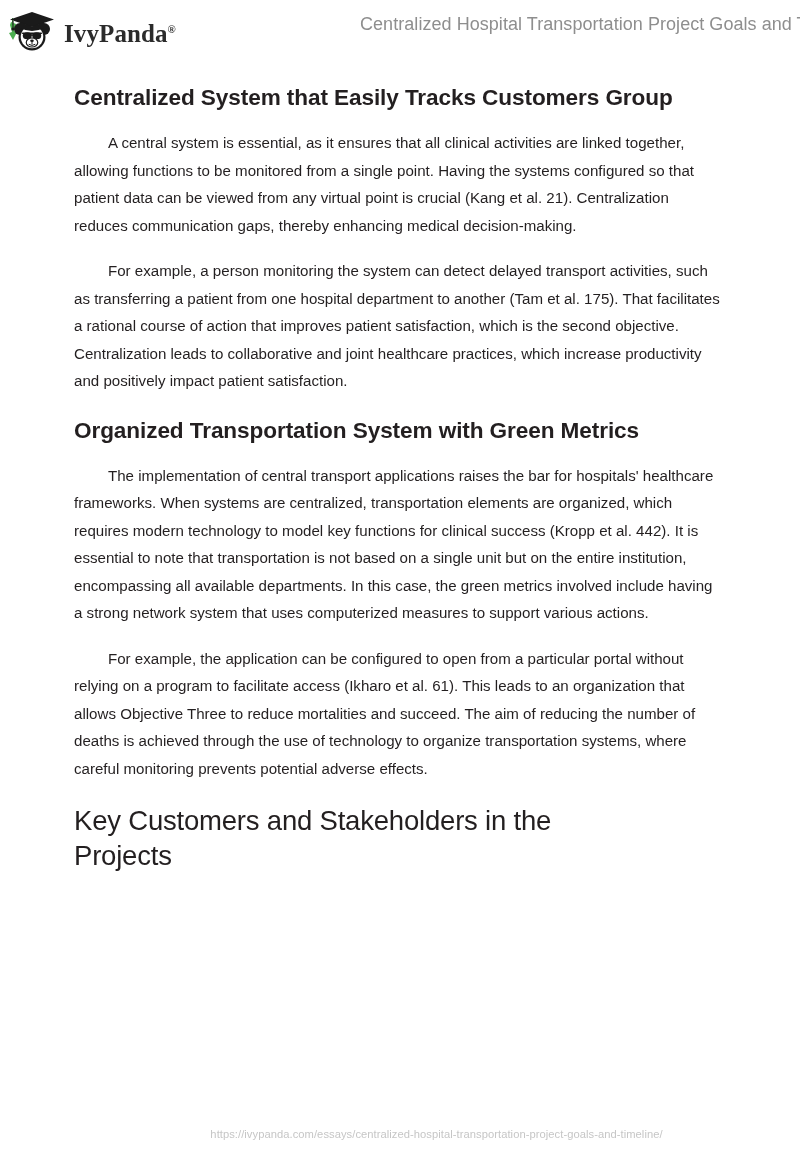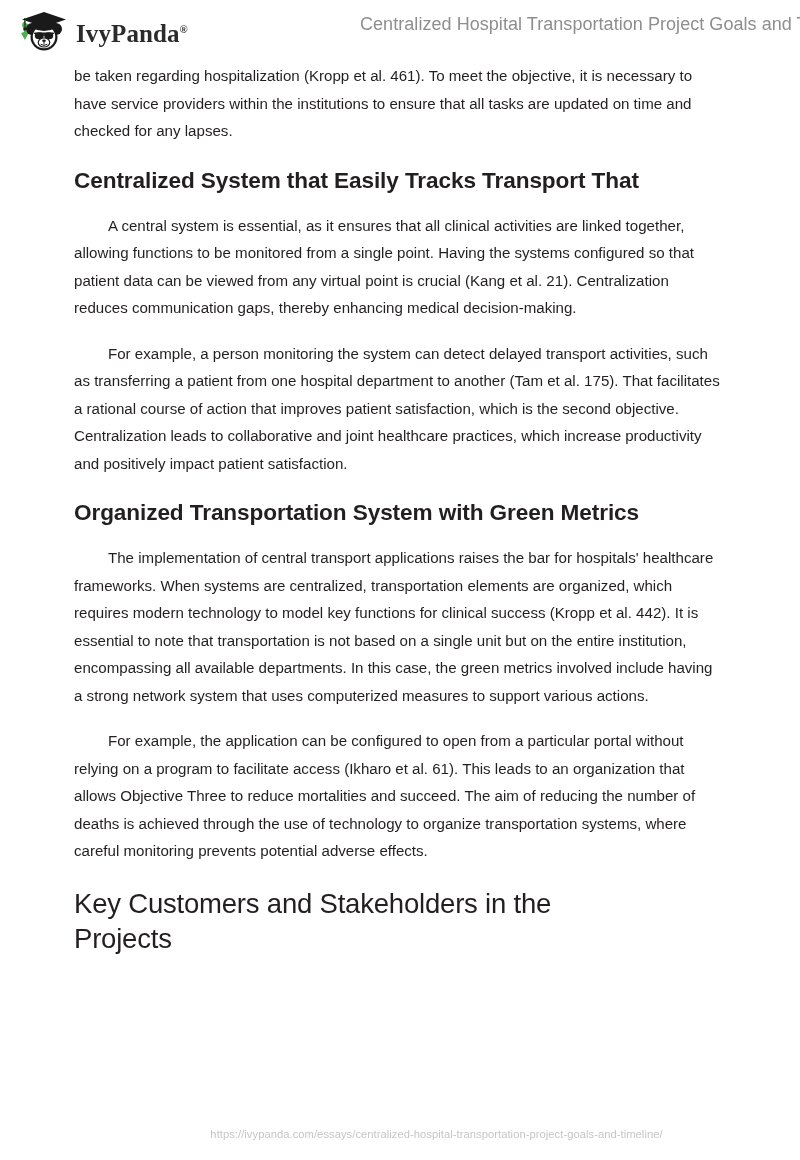--- a/index.html
+++ b/index.html
@@ -20,21 +20,21 @@
   
   .page-header {
     position: absolute;
     top: 0;
     left: 0;
     width: 800px;
     height: 62px;
   }
   .brand {
     position: absolute;
-    left: 14px;
+    left: 2px;
     top: 10px;
     display: flex;
     align-items: center;
     gap: 6px;
     height: 44px;
   }
   .brand-logo {
     width: 56px;
     height: 46px;
     display: block;
@@ -163,22 +163,21 @@
       <path d="M22 24 L22 38" stroke="#1a1a1a" stroke-width="2.2" fill="none"></path>
       <circle cx="22" cy="40" r="3.2" fill="#1a1a1a"></circle>
     </svg>
     <span class="brand-word"><span>IvyPanda</span><span class="reg">®</span></span>
   </div>
 
   <div class="running-title">Centralized Hospital Transportation Project Goals and Timeline</div>
 </div>
 
 <div class="content" id="content-root">
-    <p class="para">be taken regarding hospitalization (Kropp et al. 461). To meet the objective, it is necessary to have service providers within the institutions to ensure that all tasks are updated on time and checked for any lapses.</p>
-    <h2 class="sec-title">Centralized System that Easily Tracks Transport That</h2>
+    <h2 class="sec-title">Centralized System that Easily Tracks Customers Group</h2>
     <p class="para indent">A central system is essential, as it ensures that all clinical activities are linked together, allowing functions to be monitored from a single point. Having the systems configured so that patient data can be viewed from any virtual point is crucial (Kang et al. 21). Centralization reduces communication gaps, thereby enhancing medical decision-making.</p>
     <p class="para indent">For example, a person monitoring the system can detect delayed transport activities, such as transferring a patient from one hospital department to another (Tam et al. 175). That facilitates a rational course of action that improves patient satisfaction, which is the second objective. Centralization leads to collaborative and joint healthcare practices, which increase productivity and positively impact patient satisfaction.</p>
     <h2 class="sec-title">Organized Transportation System with Green Metrics</h2>
     <p class="para indent">The implementation of central transport applications raises the bar for hospitals' healthcare frameworks. When systems are centralized, transportation elements are organized, which requires modern technology to model key functions for clinical success (Kropp et al. 442). It is essential to note that transportation is not based on a single unit but on the entire institution, encompassing all available departments. In this case, the green metrics involved include having a strong network system that uses computerized measures to support various actions.</p>
     <p class="para indent">For example, the application can be configured to open from a particular portal without relying on a program to facilitate access (Ikharo et al. 61). This leads to an organization that allows Objective Three to reduce mortalities and succeed. The aim of reducing the number of deaths is achieved through the use of technology to organize transportation systems, where careful monitoring prevents potential adverse effects.</p>
     <h1 class="sec-title">Key Customers and Stakeholders in the Projects</h1>
   </div>
 
 <div class="page-footer">
   <span class="footer-url">https://ivypanda.com/essays/centralized-hospital-transportation-project-goals-and-timeline/</span>

